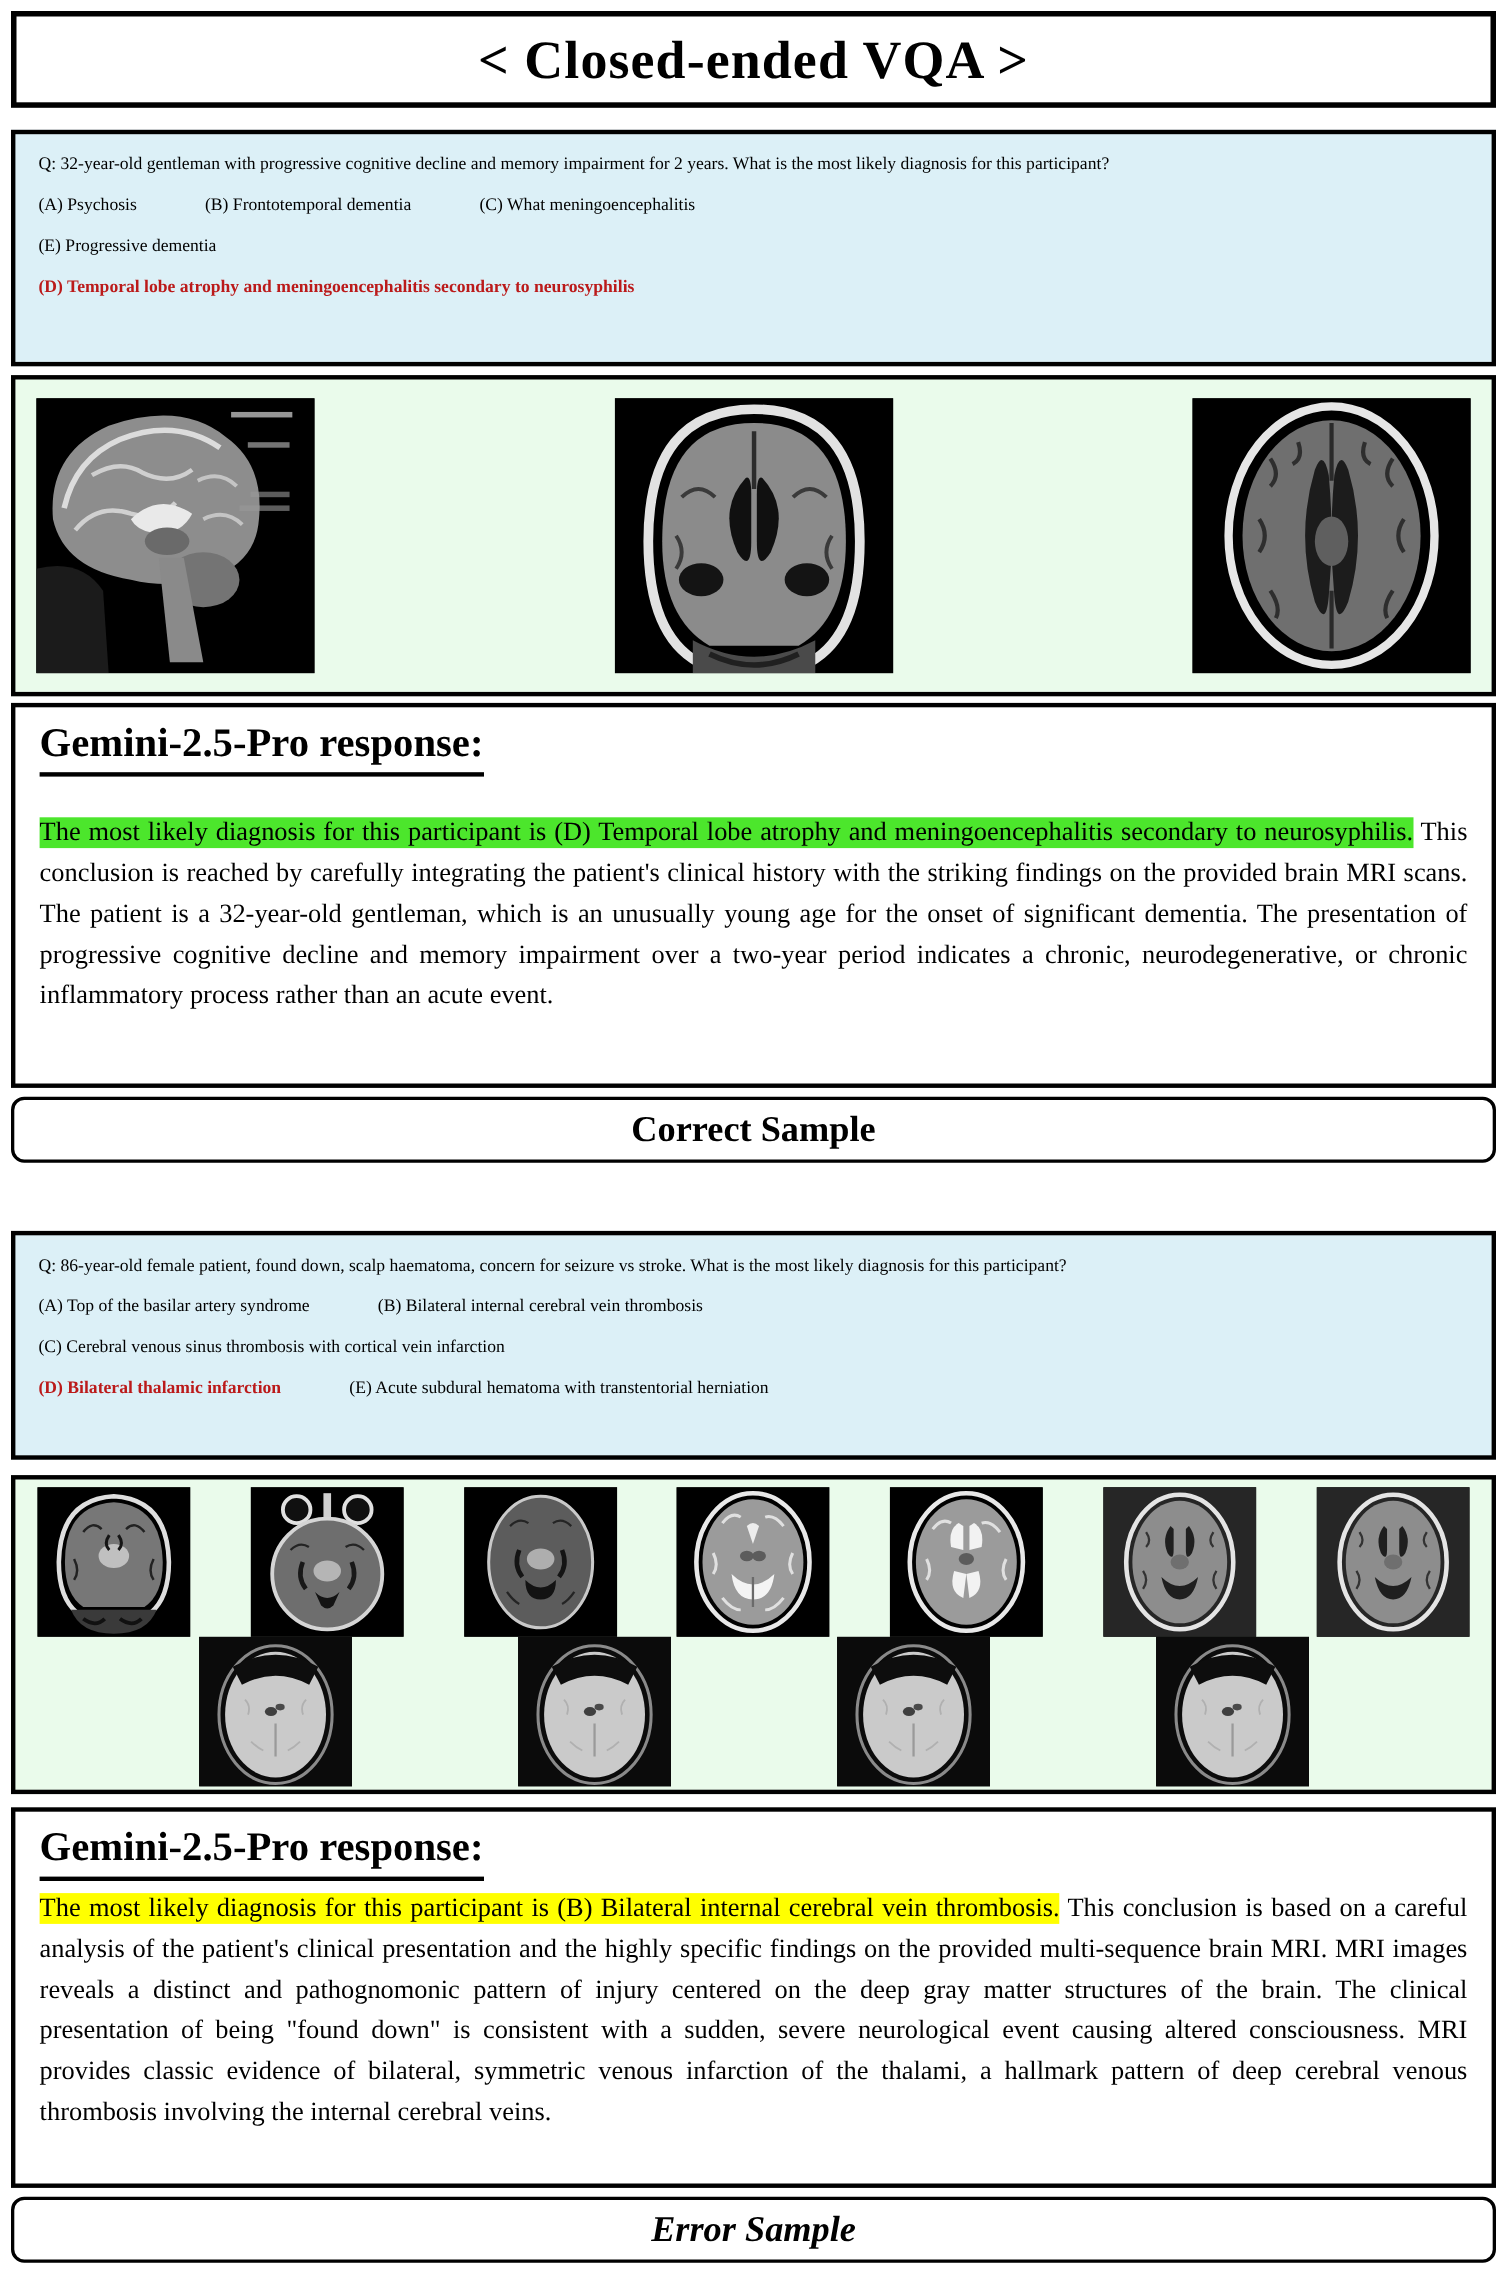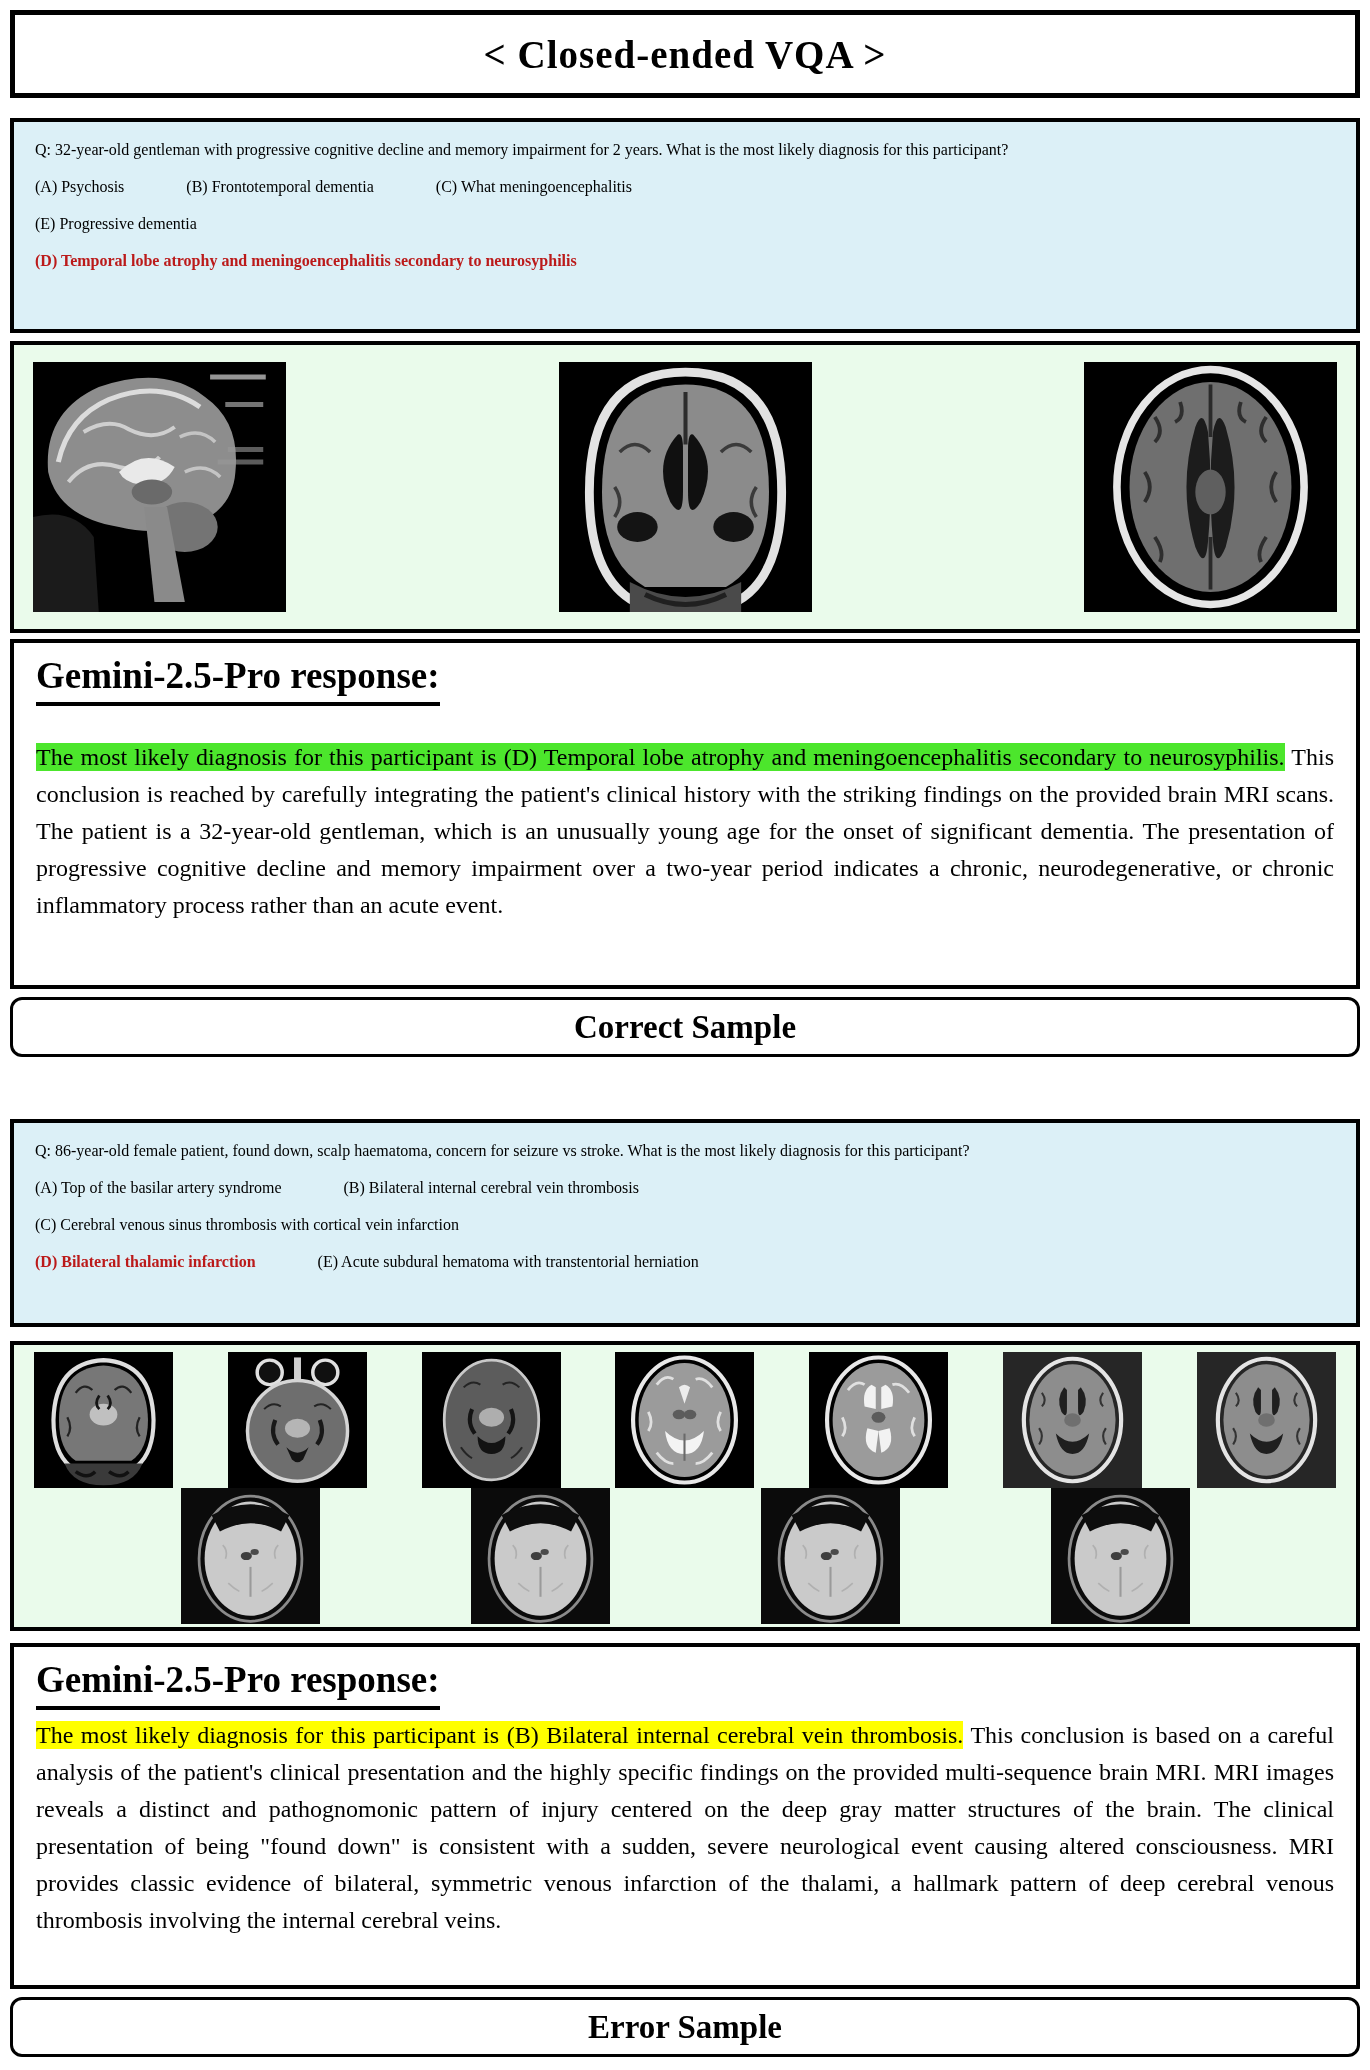--- a/index.html
+++ b/index.html
@@ -6,21 +6,21 @@
   .page{
     position:relative;width:1370px;height:2070px;background:#ffffff;
     font-family:"Liberation Serif","DejaVu Serif",serif;color:#000;
     overflow:hidden;
   }
   .box{position:absolute;left:10px;width:1350px;box-sizing:border-box;background:#fff;}
   .frame{border:4px solid #000;}
 
   
   .title-box{top:10px;height:88px;border:5px solid #000;display:flex;align-items:center;justify-content:center;}
-  .title-text{font-size:39px;font-weight:bold;letter-spacing:1px;}
+  .title-text{font-size:49px;font-weight:bold;letter-spacing:1px;}
 
   
   .q-box{background:var(--q-bg,#dcf0f7);padding:9px 21px;font-size:16px;line-height:37px;}
   .q1{top:118px;height:215px;}
   .q2{top:1119px;height:208px;}
   .q-intro{text-align:justify;}
   .opt-line{display:flex;gap:62px;white-space:nowrap;}
   .opt{display:inline-block;}
   .opt.answer{color:var(--answer-red,#bb1a1a);font-weight:bold;}
 
@@ -46,21 +46,21 @@
   .resp1 .resp-para{margin-top:33px;}
   .resp2 .resp-para{margin-top:7px;}
   .hl{padding:1px 0;box-decoration-break:clone;-webkit-box-decoration-break:clone;}
   .hl-green{background:var(--hl-green,#4ce62c);}
   .hl-yellow{background:var(--hl-yellow,#ffff00);}
 
   
   .label-box{height:60px;border:3px solid #000;border-radius:12px;
     display:flex;align-items:center;justify-content:center;}
   .label1{top:997px;}
-  .label2{top:1997px;}
+  .label2{top:1997px;font-style:italic;}
   .label-text{font-size:33px;font-weight:bold;}
 </style>
 </head>
 <body>
 
 <div class="page">
 
   <div class="box title-box">
     <span class="title-text">&lt; Closed-ended VQA &gt;</span>
   </div>

